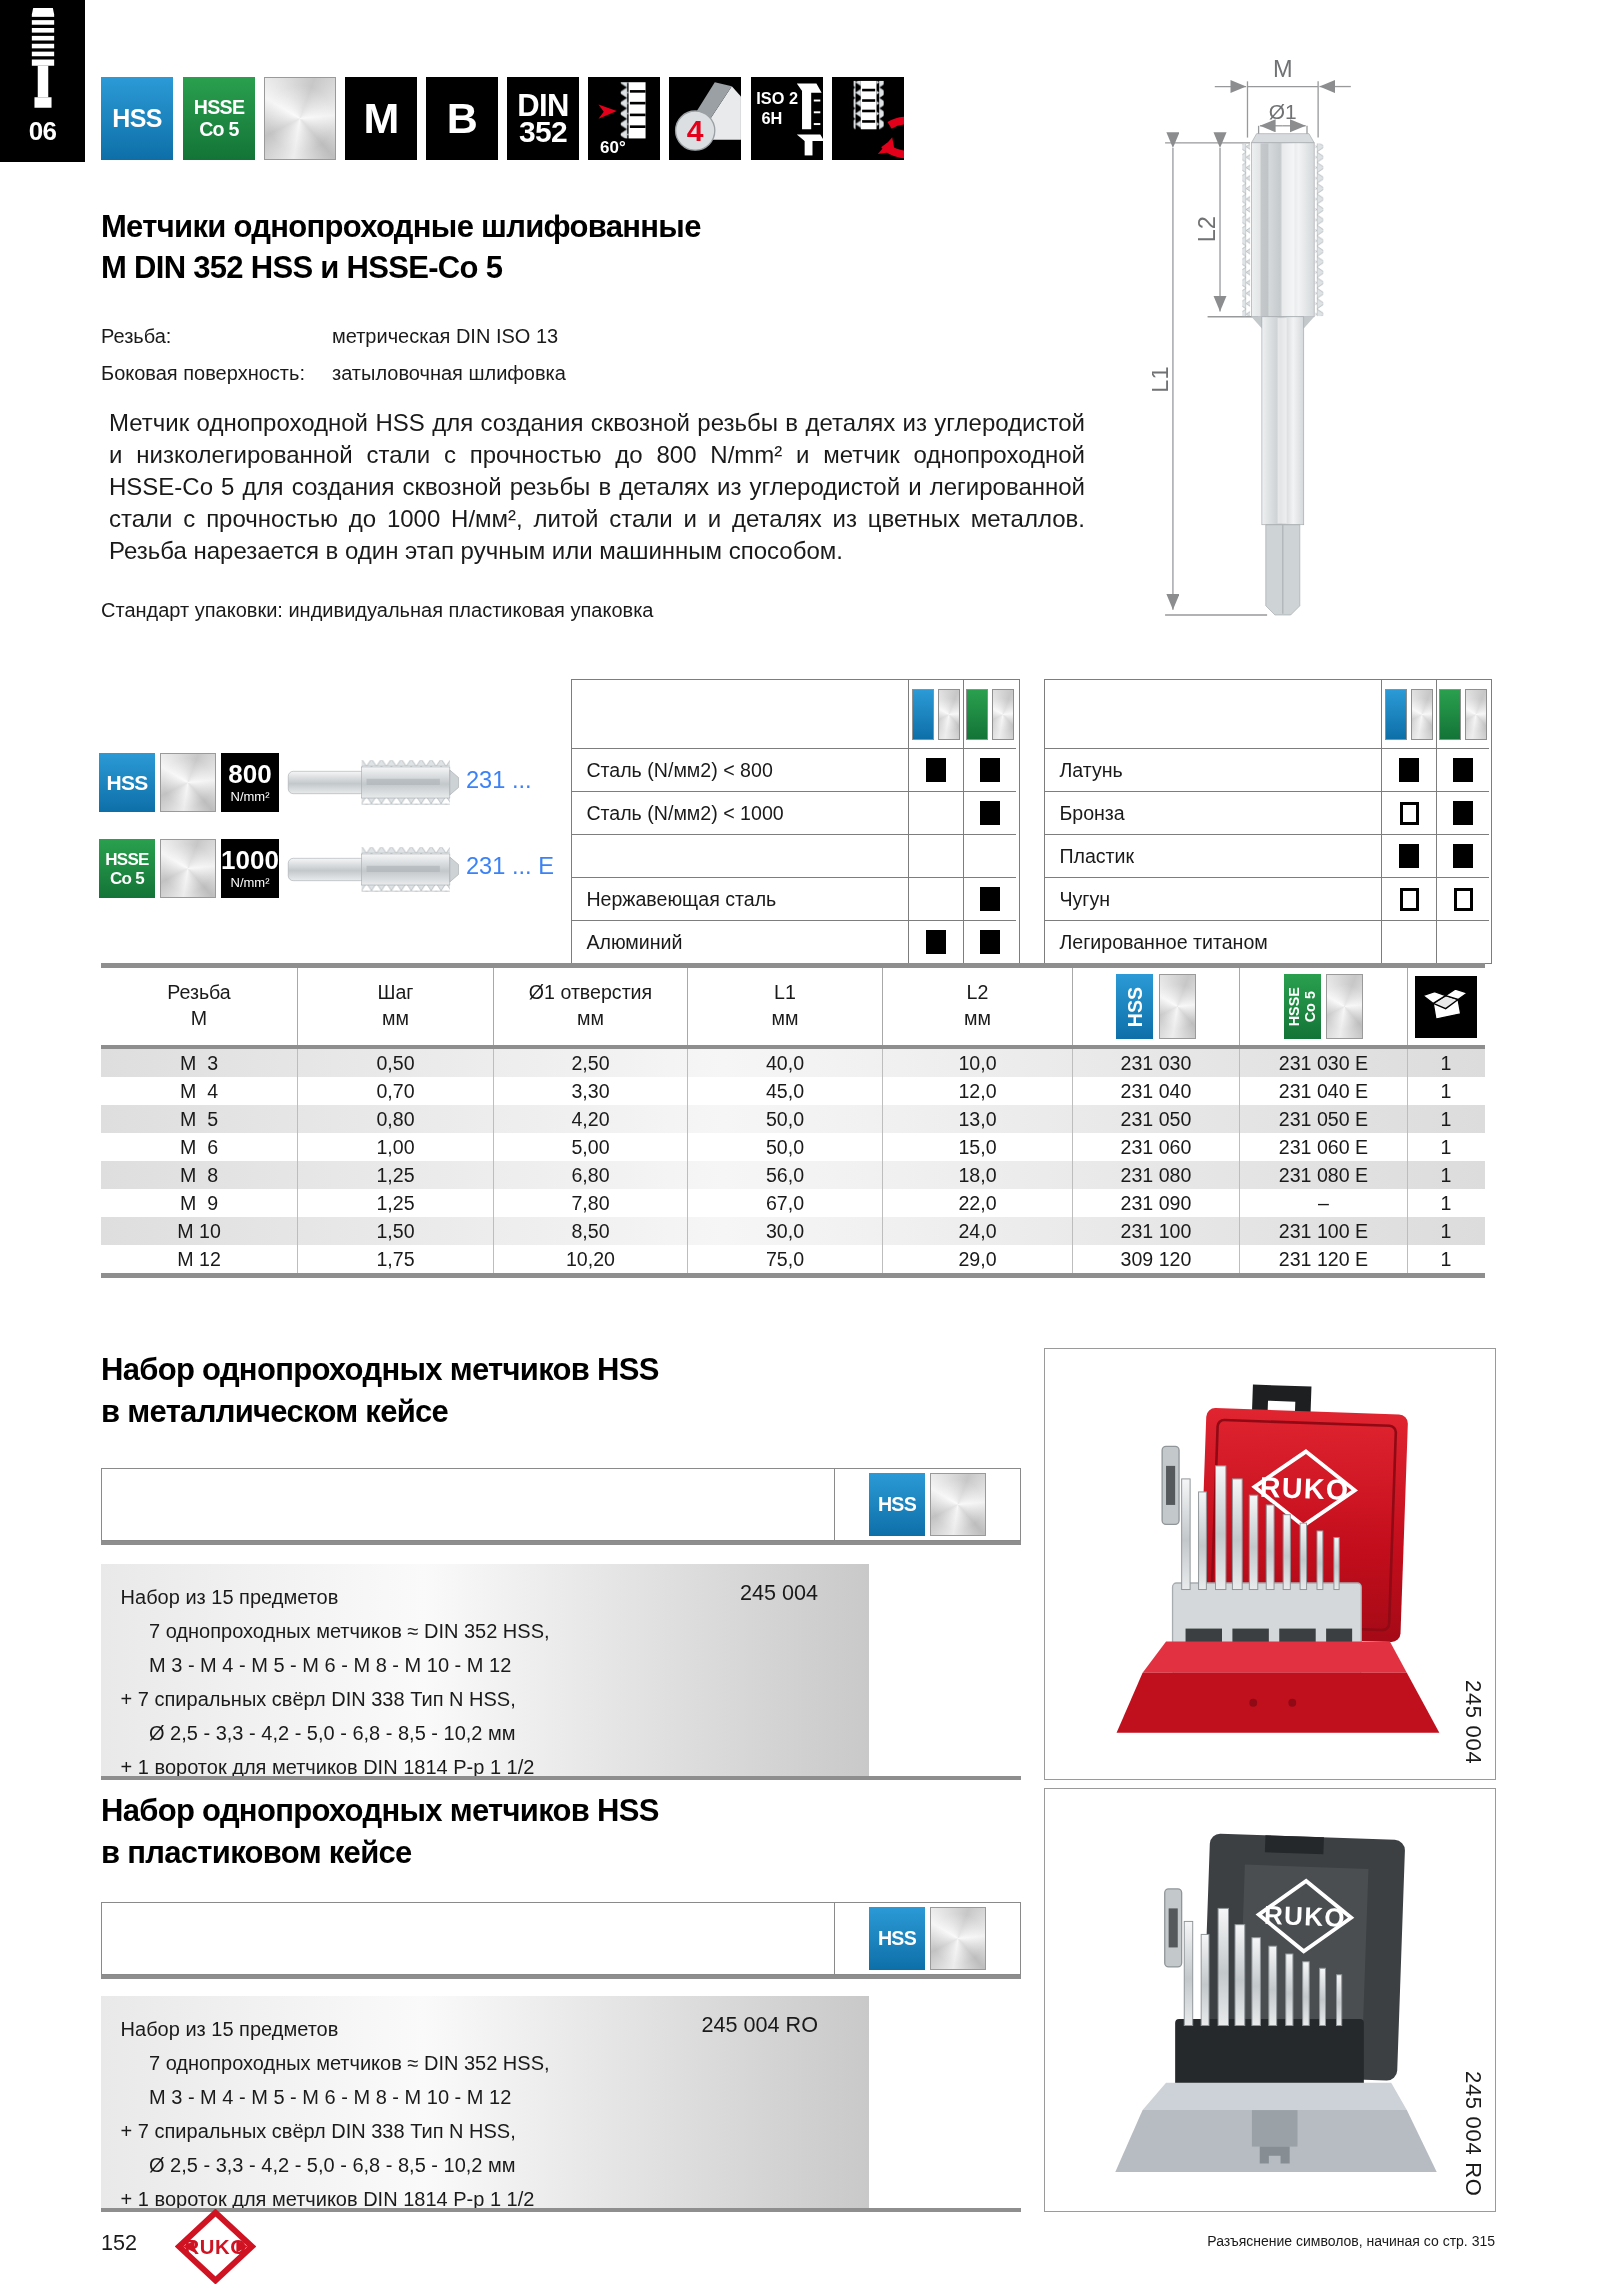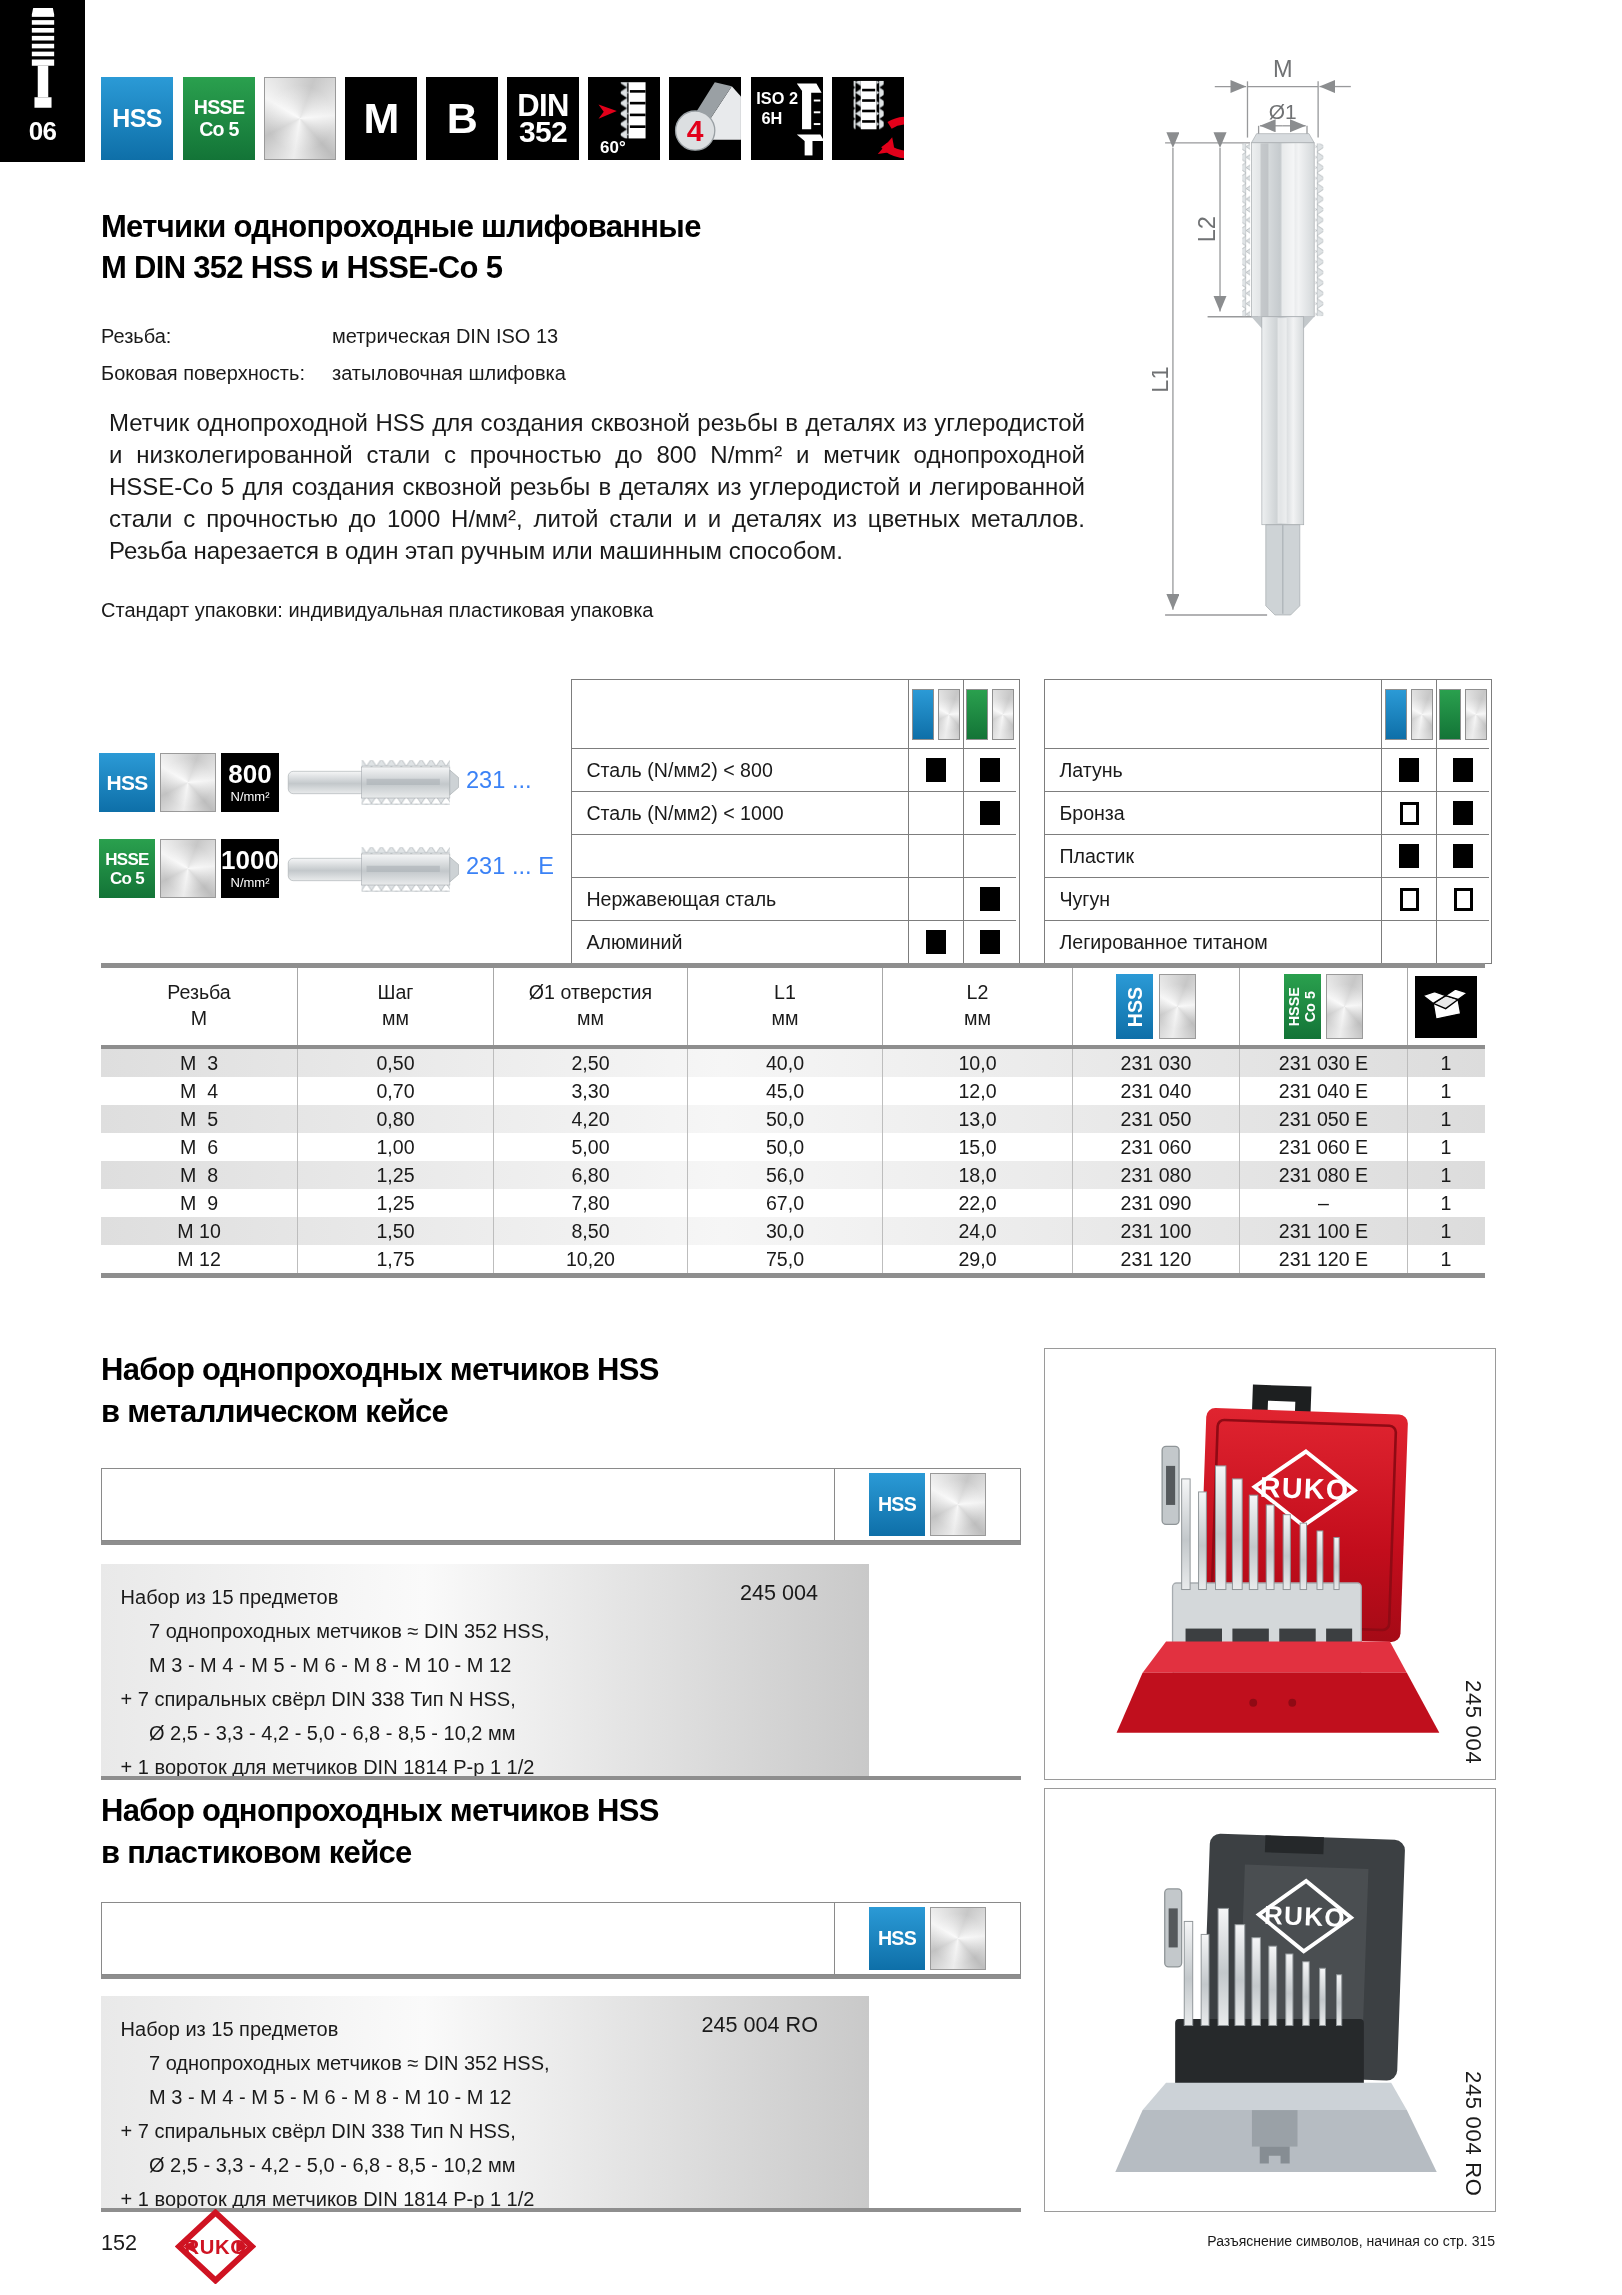--- a/index.html
+++ b/index.html
@@ -521,21 +521,21 @@
           <div class="tcell">231 100</div>
           <div class="tcell">231 100 E</div>
           <div class="tcell">1</div>
         </div>
         <div class="trow">
           <div class="tcell nb">M 12</div>
           <div class="tcell">1,75</div>
           <div class="tcell">10,20</div>
           <div class="tcell">75,0</div>
           <div class="tcell">29,0</div>
-          <div class="tcell">231 120</div>
+          <div class="tcell">309 120</div>
           <div class="tcell">231 120 E</div>
           <div class="tcell">1</div>
         </div>
       </div>
     <div class="bar" style="height:5.2px"></div>
   </div>
 
   <div class="abs set-title" style="top:1349px">
     <div>Набор однопроходных метчиков HSS</div>
     <div>в металлическом кейсе</div>

